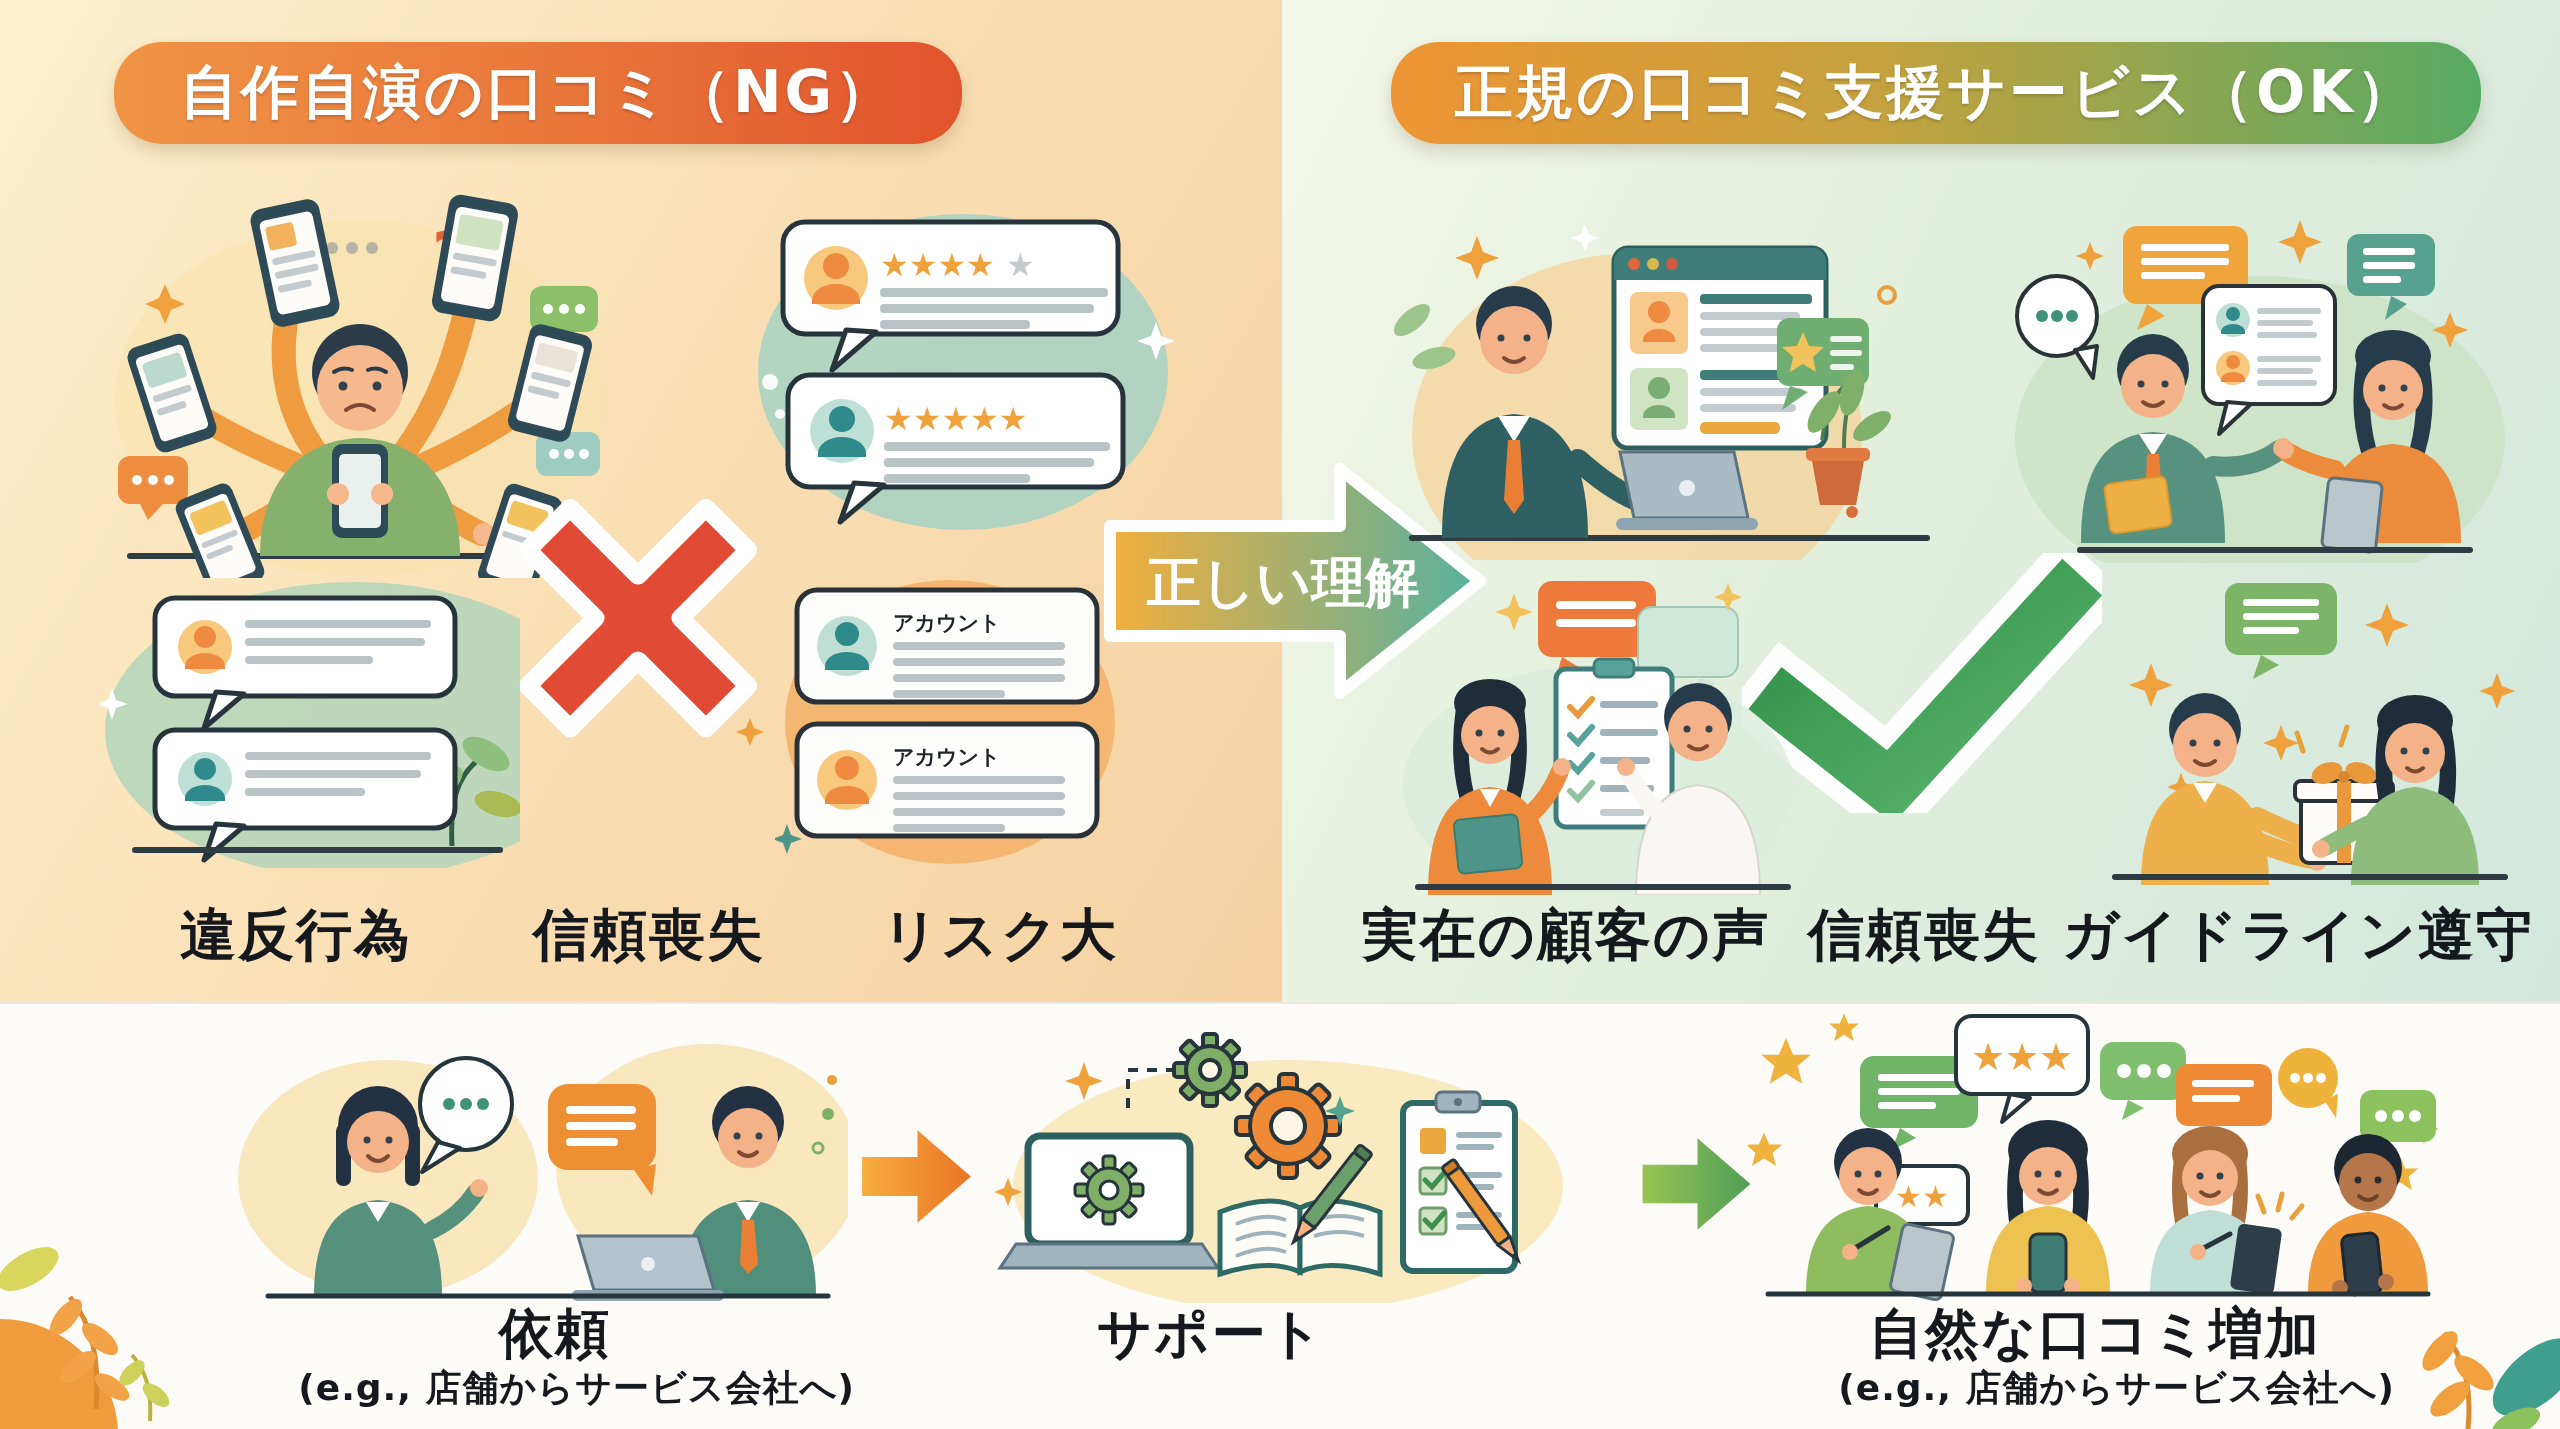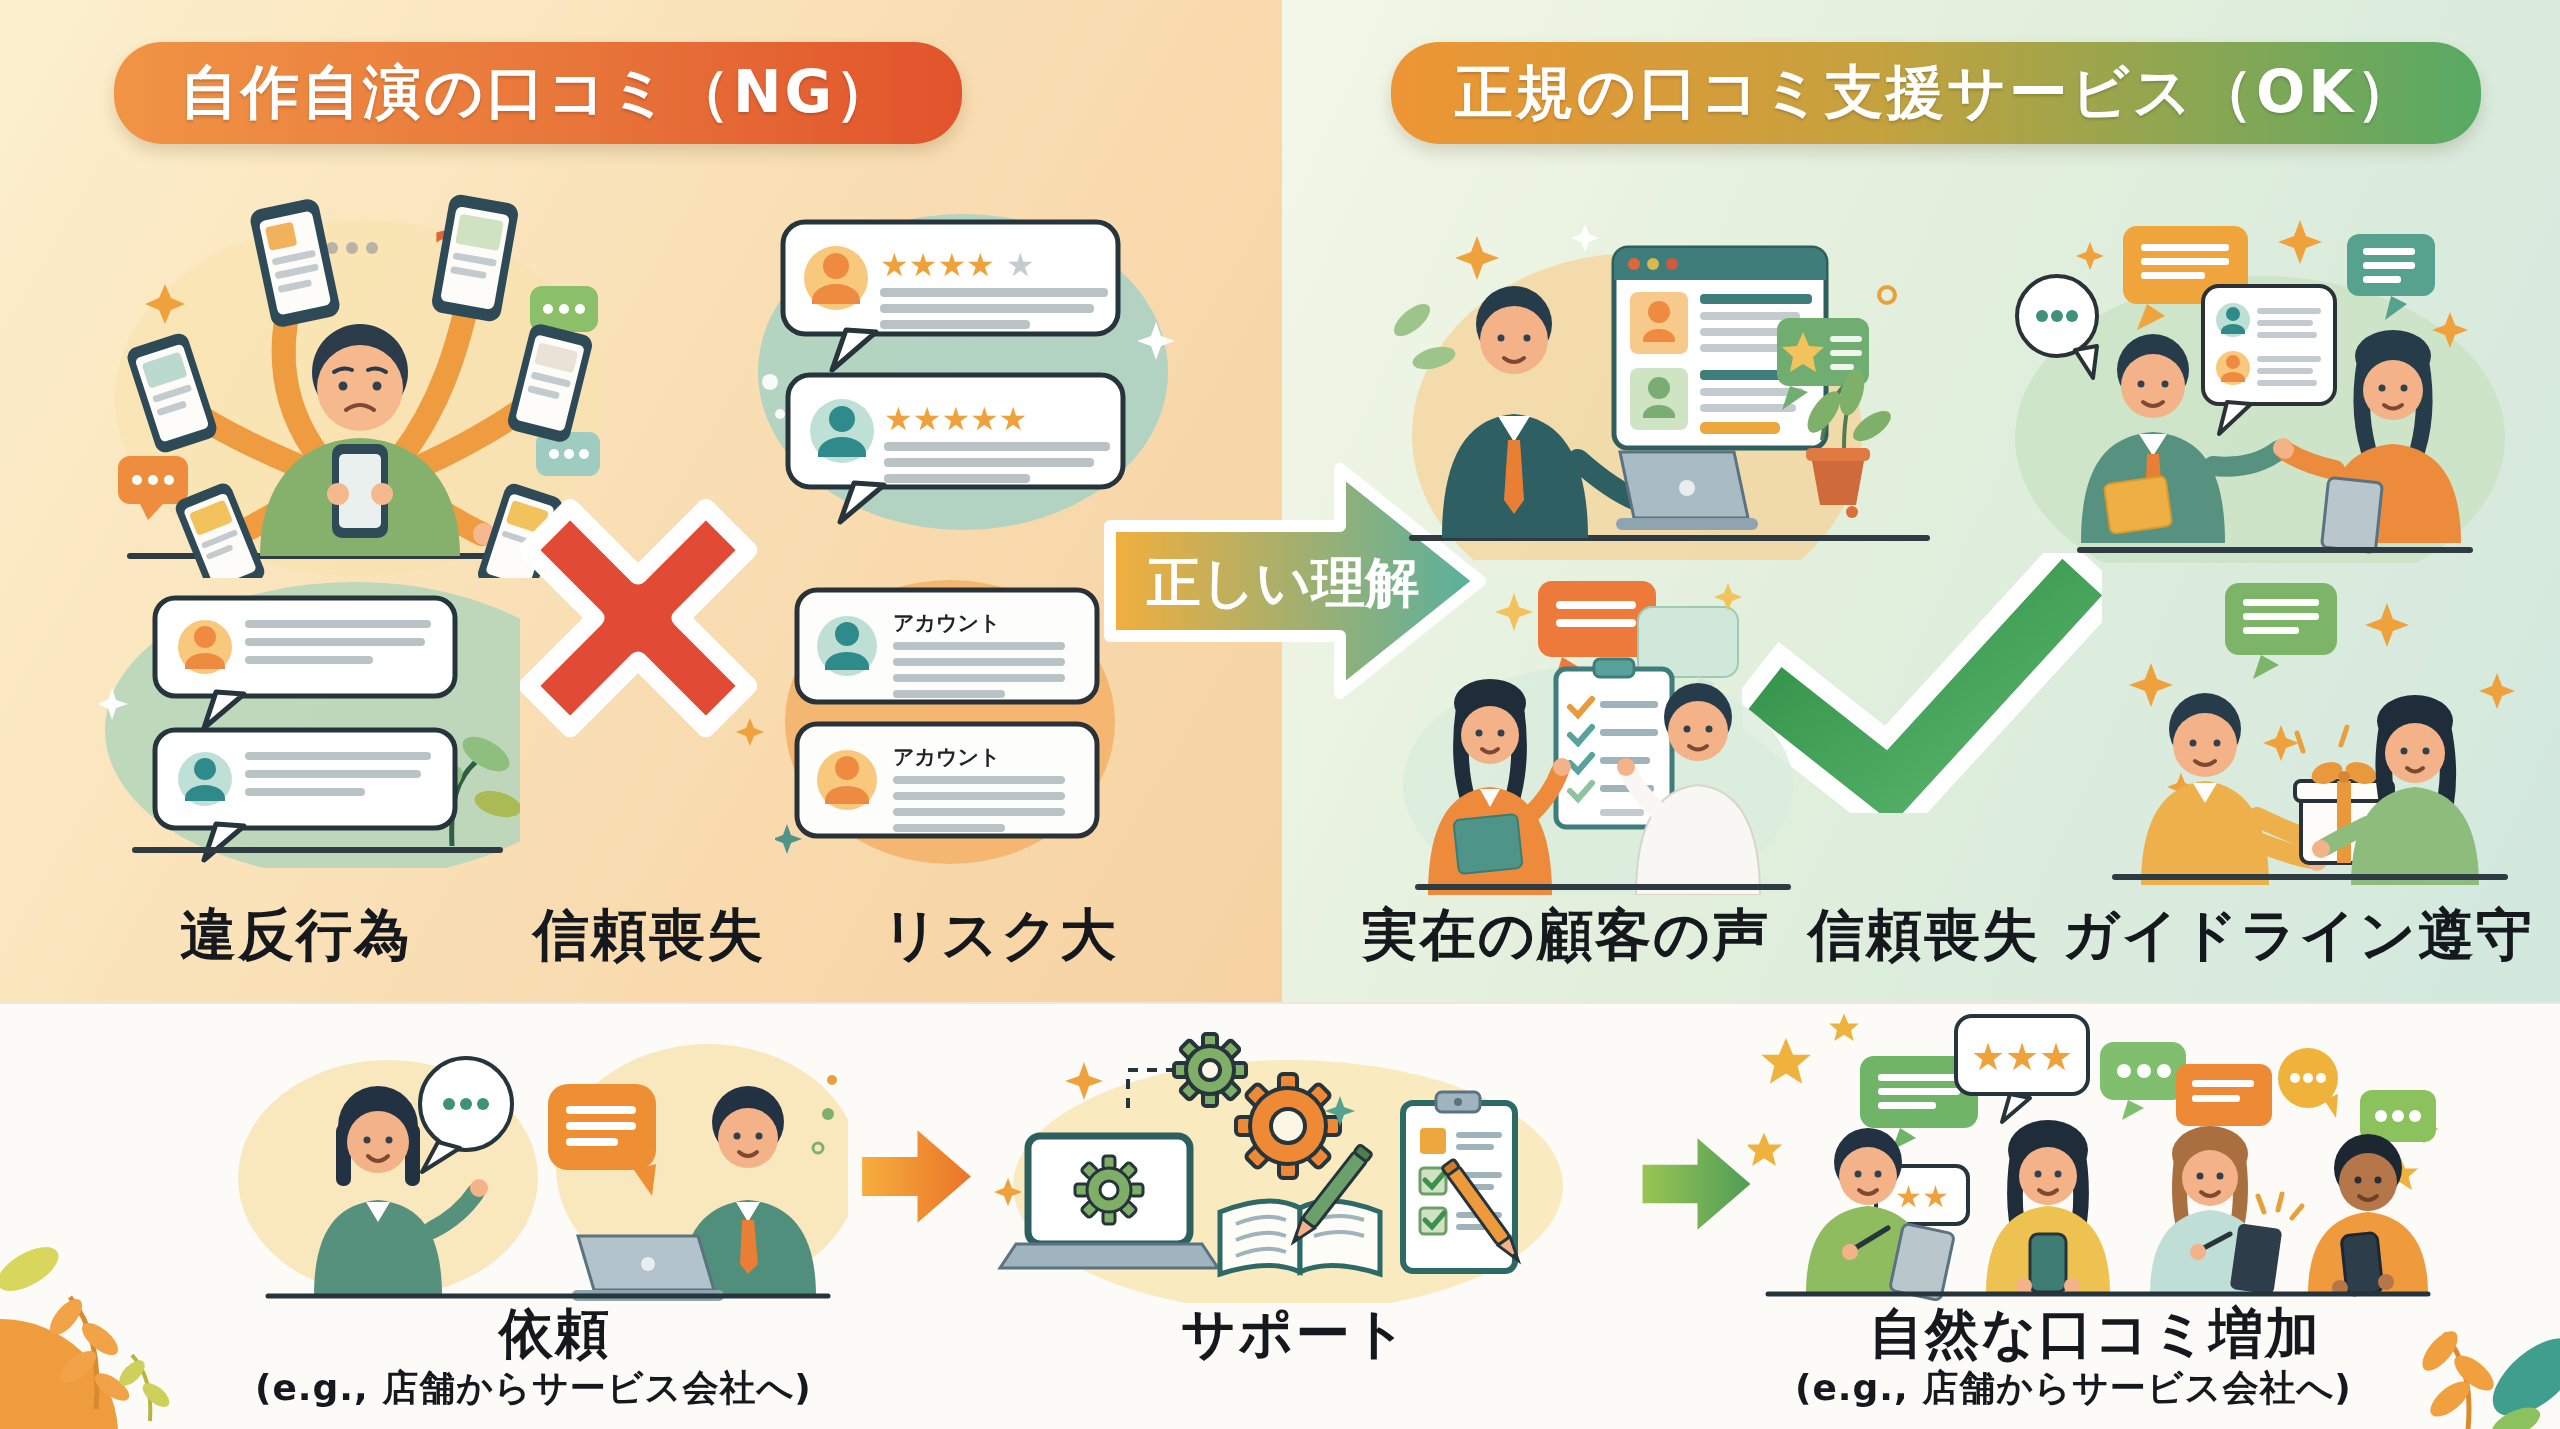--- a/index.html
+++ b/index.html
@@ -21,21 +21,21 @@
   .banner-ng{left:114px;width:848px;
     background:linear-gradient(90deg,#f09445 0%,#e8753a 55%,#e1532c 100%);}
   .banner-ok{left:1391px;width:1090px;
     background:linear-gradient(90deg,#ee9534 0%,#c4a23e 45%,#57aa64 100%);}
   .caption{top:898px;height:70px;color:#15191d;font-size:56px;font-weight:700;
     text-align:center;letter-spacing:2px;}
   .arrow-label{color:#ffffff;font-weight:700;}
   .step-title{top:1298px;height:64px;color:#15191d;font-size:54px;
     font-weight:700;text-align:center;letter-spacing:2px;}
   .step-sub{top:1364px;height:52px;color:#15191d;font-size:36px;
-    font-weight:700;text-align:left;letter-spacing:1px;}
+    font-weight:700;text-align:right;letter-spacing:1px;}
 </style>
 </head>
 <body>
 
 <div class="stage">
 
   <div class="abs panel-ng"></div>
   <div class="abs panel-ok"></div>
   <div class="abs bottom-strip"></div>
 
@@ -840,21 +840,21 @@
         <rect x="596" y="236" width="36" height="60" rx="8" fill="#2e3d4a" stroke="#1d2732" stroke-width="3" transform="rotate(-6 614 266)"></rect>
         <circle cx="592" cy="290" r="8" fill="#b5764a"></circle>
           <circle cx="638" cy="284" r="8" fill="#b5764a"></circle>
       </g>
       <line x1="20" y1="296" x2="680" y2="296" stroke="#26343b" stroke-width="5" stroke-linecap="round"></line>
     </svg>
   </div>
 
   <div class="abs step-title" style="left:255px;width:600px;">依頼</div>
   <div class="abs step-sub" style="left:255px;width:600px;">(e.g., 店舗からサービス会社へ)</div>
-  <div class="abs step-title" style="left:995px;width:600px;">サポート</div>
+  <div class="abs step-title" style="left:911px;width:600px;">サポート</div>
   <div class="abs step-title" style="left:1795px;width:600px;">自然な口コミ増加</div>
   <div class="abs step-sub" style="left:1795px;width:600px;">(e.g., 店舗からサービス会社へ)</div>
 
   <div class="abs" style="left:0px;top:1139px;width:180px;height:290px;">
     <svg viewBox="0 0 180 290">
       <path d="M0,180 A118,118 0 0 1 118,290 L0,290 Z" fill="#ef9c3e"></path>
       <ellipse cx="28" cy="130" rx="34" ry="16" fill="#d9d65e" transform="rotate(-30 28 130)"></ellipse>
       <g>
         <path d="M96,270 C100,220 92,185 70,158" stroke="#d98a2e" stroke-width="5" fill="none"></path>
         <ellipse cx="66" cy="178" rx="22" ry="10" fill="#f2a348" transform="rotate(-50 66 178)"></ellipse>

